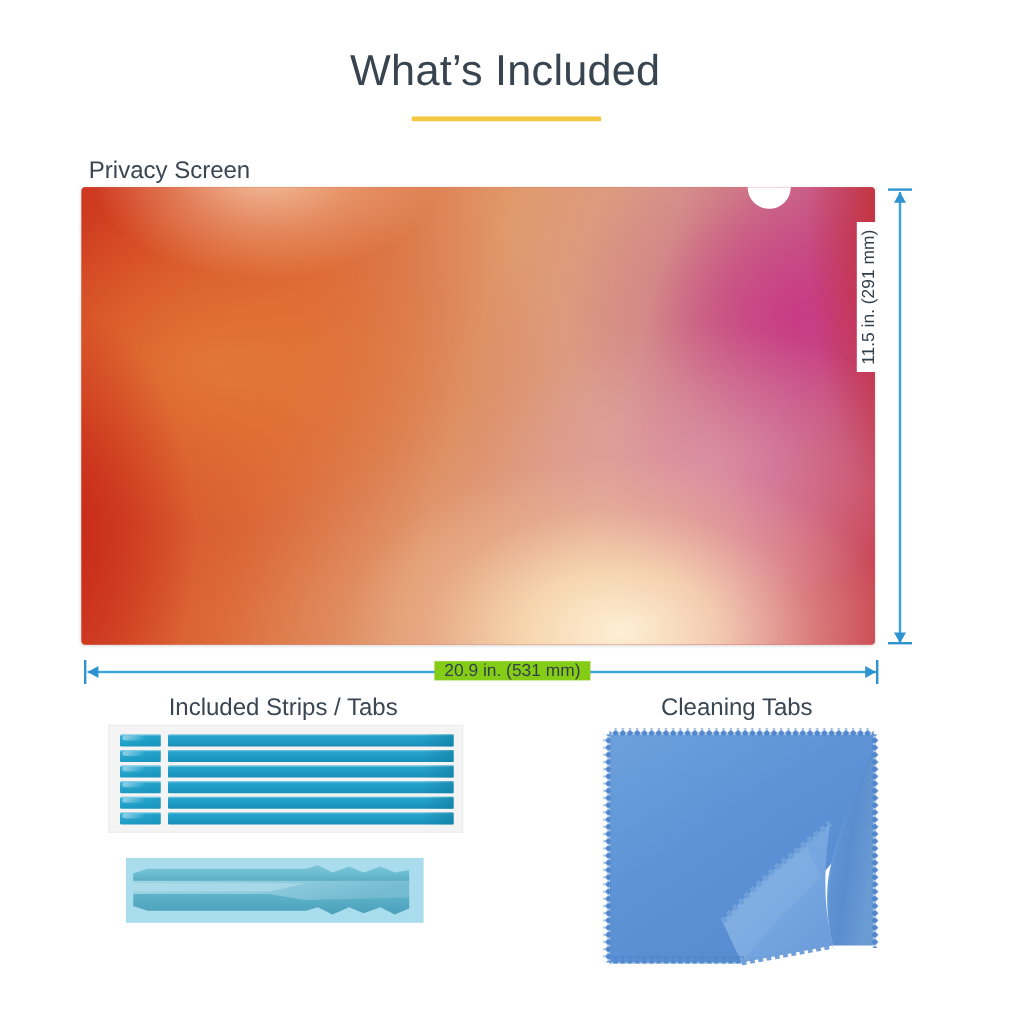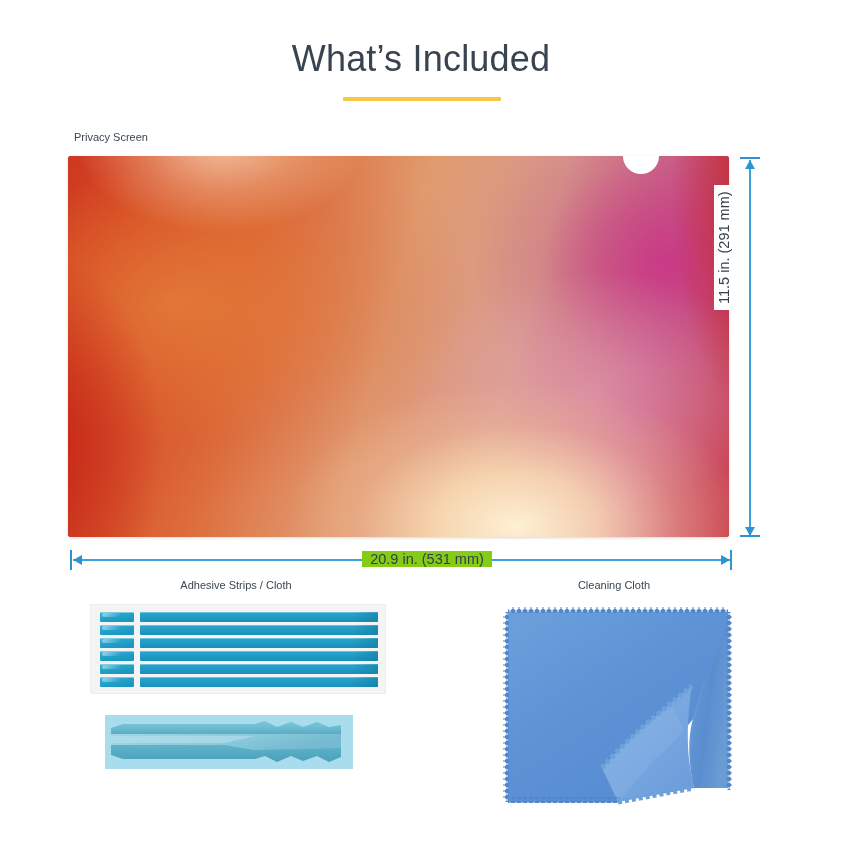--- a/index.html
+++ b/index.html
@@ -38,21 +38,21 @@
     top: 97px;
     width: 158px;
     height: 4px;
     background: #f4c842;
     border-radius: 1px;
   }
 
   
   .section-label {
     position: absolute;
-    font-size: 11px;
+    font-size: 20px;
     color: #3a4652;
     font-weight: 400;
     white-space: nowrap;
   }
   #label-privacy-screen { left: 74px; top: 131px; }
   #label-adhesive {
     left: 88px; top: 579px;
     width: 296px; text-align: center;
   }
   #label-cloth {
@@ -324,21 +324,21 @@
   <div class="dim-cap-h" style="left:740px; top:535px;"></div>
   <div id="dim-height-text" class="dim-text">11.5 in. (291 mm)</div>
 
   <div class="dim-cap-v" style="left:70px; top:550px;"></div>
   <div class="dim-line-h" style="left:73px; top:559px; width:657px;"></div>
   <div class="arrow arrow-left" style="left:73px; top:555px;"></div>
   <div class="arrow arrow-right" style="left:721px; top:555px;"></div>
   <div class="dim-cap-v" style="left:730px; top:550px;"></div>
   <div id="dim-width-text" class="dim-text"><span>20.9 in. (531 mm)</span></div>
 
-  <div id="label-adhesive" class="section-label">Adhesive Strips / Cloth</div>
+  <div id="label-adhesive" class="section-label">Included Strips / Tabs</div>
 
   <div id="adhesive-panel">
     <div class="strip-row" style="left:9px; top:7px;">
       <div class="strip-tab"></div>
       <div class="strip-bar"></div>
     </div>
     <div class="strip-row" style="left:9px; top:20px;">
       <div class="strip-tab"></div>
       <div class="strip-bar"></div>
     </div>
@@ -382,21 +382,21 @@
       <path d="M6,13 L18,9 L150,9 L160,6 L172,12 L186,7 L198,12 L212,7 L224,12 L236,10 L236,20 L6,20 Z" fill="url(#appTop)"></path>
 
       <path d="M6,19 L236,19 L236,35 L150,35 L120,30 L6,30 Z" fill="url(#appMid)"></path>
 
       <path d="M6,30 L120,30 L150,35 L236,33 L236,42 L224,47 L212,41 L198,46 L186,41 L172,47 L160,41 L150,44 L18,44 L6,40 Z" fill="url(#appBot)"></path>
 
       <path d="M6,21 L150,21 L120,28 L6,28 Z" fill="#b9e2ee" opacity="0.55"></path>
     </svg>
   </div>
 
-  <div id="label-cloth" class="section-label">Cleaning Cloth</div>
+  <div id="label-cloth" class="section-label">Cleaning Tabs</div>
 
   <div id="cloth-wrap">
     <svg width="240" height="206" viewBox="0 0 240 206">
       <defs>
         <linearGradient id="clothMain" x1="0.1" y1="0" x2="0.85" y2="1">
           <stop offset="0%" stop-color="#6a9fdb"></stop>
           <stop offset="40%" stop-color="#5e94d6"></stop>
           <stop offset="100%" stop-color="#5489cf"></stop>
         </linearGradient>
         <linearGradient id="clothRight" x1="0" y1="0" x2="1" y2="0.6">

